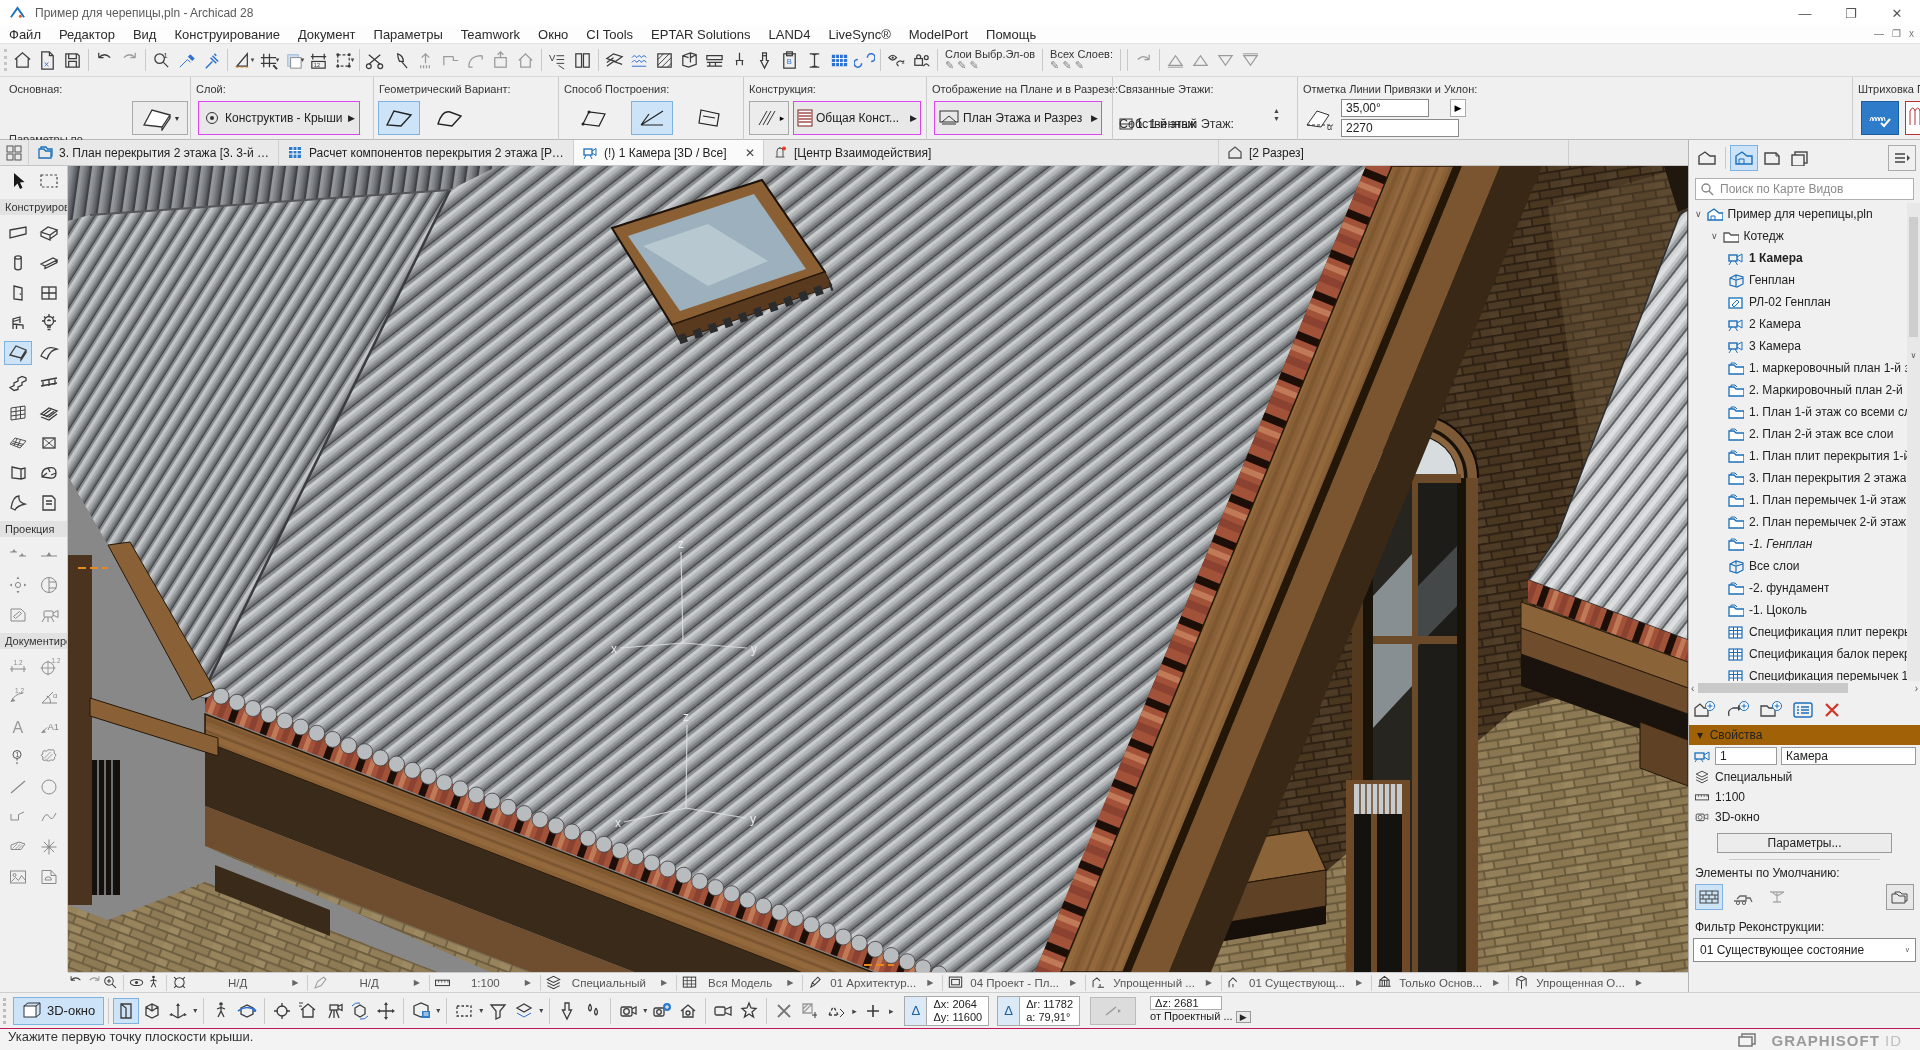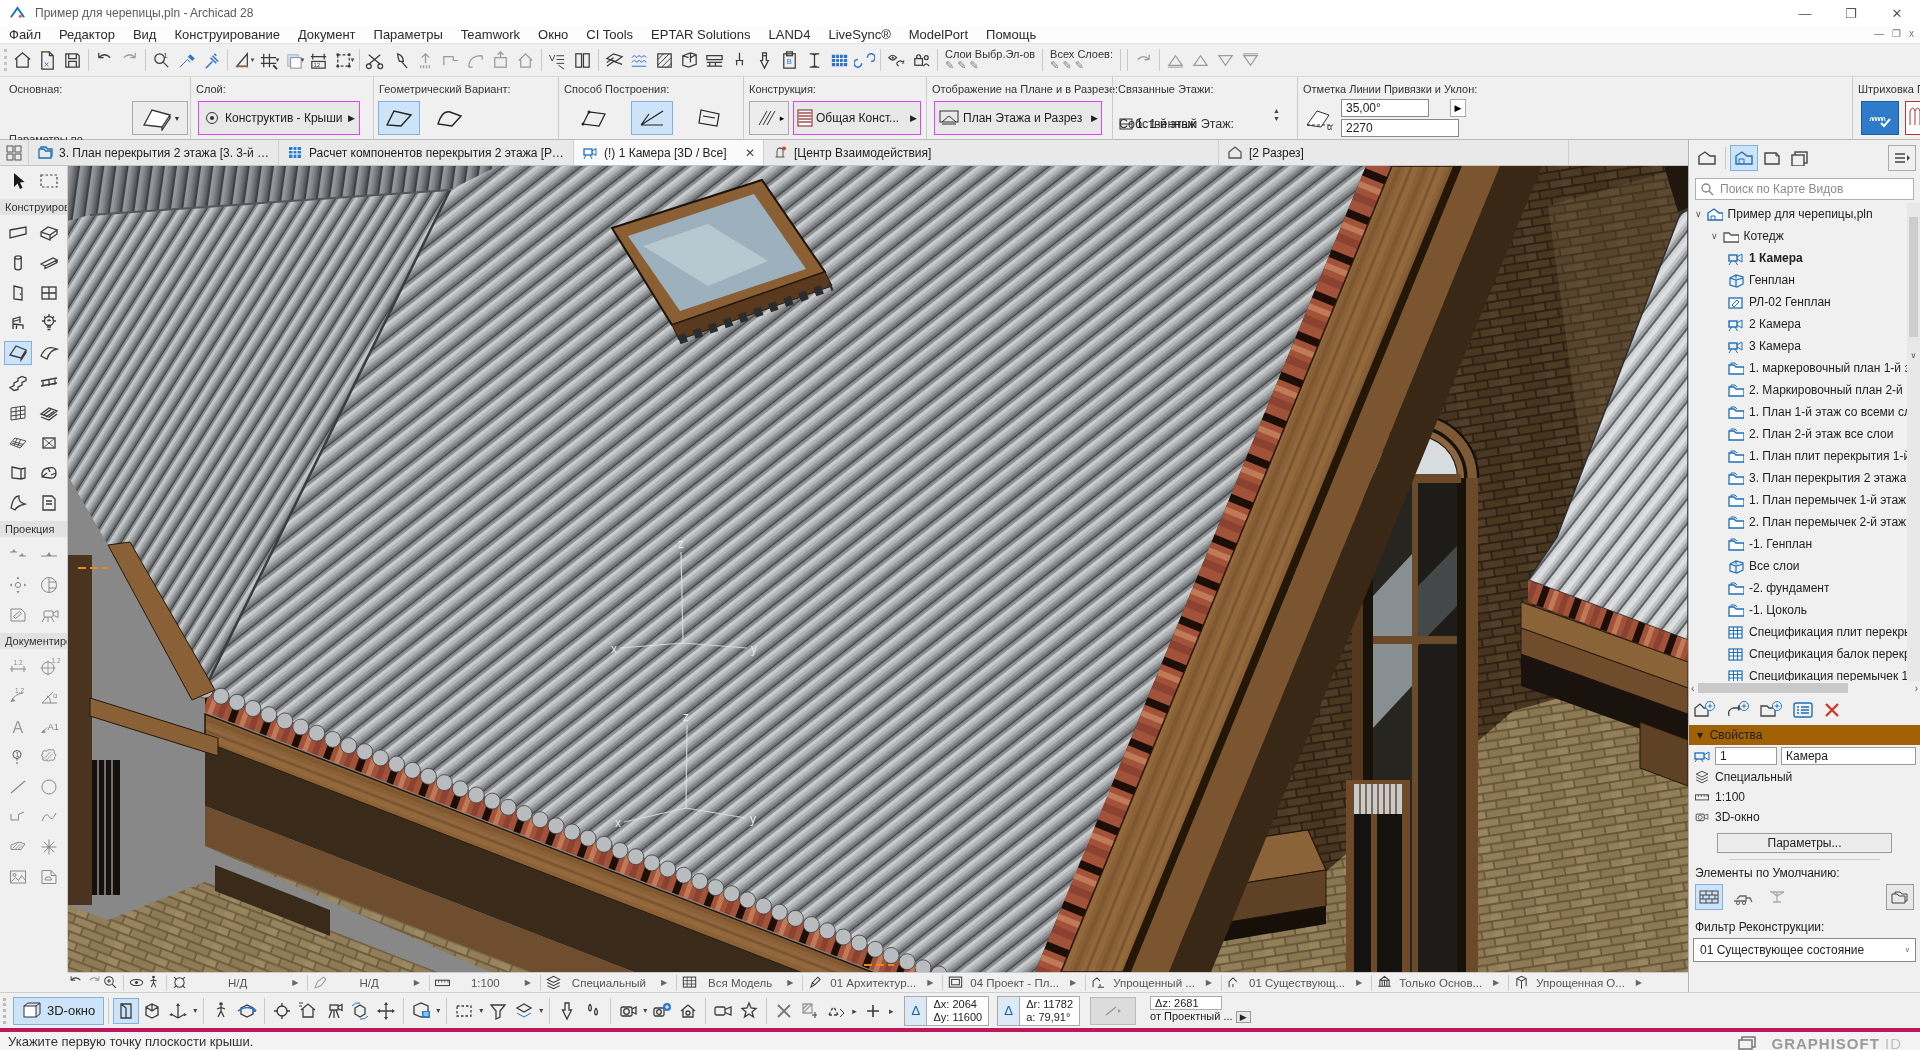--- a/index.html
+++ b/index.html
@@ -60,21 +60,21 @@
 .qsep{width:1px;height:16px;background:#ccc;margin:0 4px;}
 .qarrow{font-size:8px;color:#666;margin:0 5px;}
 .viewbar{position:absolute;left:0;top:992px;width:1920px;height:36px;background:#f0f0f0;border-top:1px solid #d0d0d0;display:flex;align-items:center;}
 .vbbtn{display:flex;align-items:center;border:1px solid #7fb2e0;background:#cde3f7;height:28px;padding:0 8px;margin-left:6px;font-size:13px;color:#222;gap:5px;}
 .vb-ic{width:26px;height:26px;display:flex;align-items:center;justify-content:center;}
 .vb-ic.sel{background:#cde3f7;border:1px solid #7fb2e0;}
 .vbsep{width:1px;height:26px;background:#c9c9c9;margin:0 4px;}
 .coordbox{display:flex;align-items:center;background:#fff;border:1px solid #aaa;height:30px;margin-left:8px;font-size:11px;color:#222;}
 .coordbox .dl{width:22px;height:28px;background:#dce9f6;border-right:1px solid #aaa;display:flex;align-items:center;justify-content:center;color:#1b5f9e;font-size:13px;}
 .coordcol{padding:0 6px;line-height:13px;}
-.statusbar{position:absolute;left:0;top:1028px;width:1920px;height:22px;background:#f3f3f3;border-top:4px solid #be185d;font-size:13px;color:#333;display:flex;align-items:center;}
+.statusbar{position:absolute;left:0;top:1028px;width:1920px;height:22px;background:#f3f3f3;border-top:1px solid #be185d;font-size:13px;color:#333;display:flex;}
 .brand{position:absolute;right:18px;top:0;height:22px;display:flex;align-items:center;color:#9a9a9a;font-size:15px;letter-spacing:1px;}
 svg.icon{display:block;}
 </style>
 </head>
 <body>
 
 <div class="titlebar">
   <svg class="logo" viewBox="0 0 16 16">
       <path d="M1 12 L8 2 L15 12" fill="none" stroke="#1b6fbb" stroke-width="2"></path>
       <circle cx="11" cy="11" r="1.6" fill="#e05a2b"></circle>
@@ -1281,21 +1281,21 @@
         </span>
         <span style="white-space:nowrap;overflow:hidden;">2. План перемычек 2-й этаж</span>
       </div>
       <div class="treeitem" style="padding-left: 38px;">
         <span class="tic">
           <svg class="icon" width="17" height="15" viewBox="0 0 17 15">
             <path d="M2 13 V4 h5 l2 2 h8 v7 Z" fill="#fff" stroke="#1b6fbb" stroke-width="1.3"></path>
             <path d="M4 4 V2 h4 l2 2" fill="none" stroke="#1b6fbb"></path>
           </svg>
         </span>
-        <span style="white-space:nowrap;overflow:hidden;">-1. Генплан</span>
+        <span style="white-space:nowrap;overflow:hidden;font-style:italic;">-1. Генплан</span>
       </div>
       <div class="treeitem" style="padding-left: 38px;">
         <span class="tic">
           <svg class="icon" width="17" height="15" viewBox="0 0 17 15">
             <path d="M3 5 l6 -3 l7 2 v7 l-6 3 l-7 -2 Z M9 2 v3.5 M3 5 l6 2 l7 -2 M9 14 V7" fill="none" stroke="#1b6fbb" stroke-width="1.2"></path>
           </svg>
         </span>
         <span style="white-space:nowrap;overflow:hidden;">Все слои</span>
       </div>
       <div class="treeitem" style="padding-left: 38px;">

